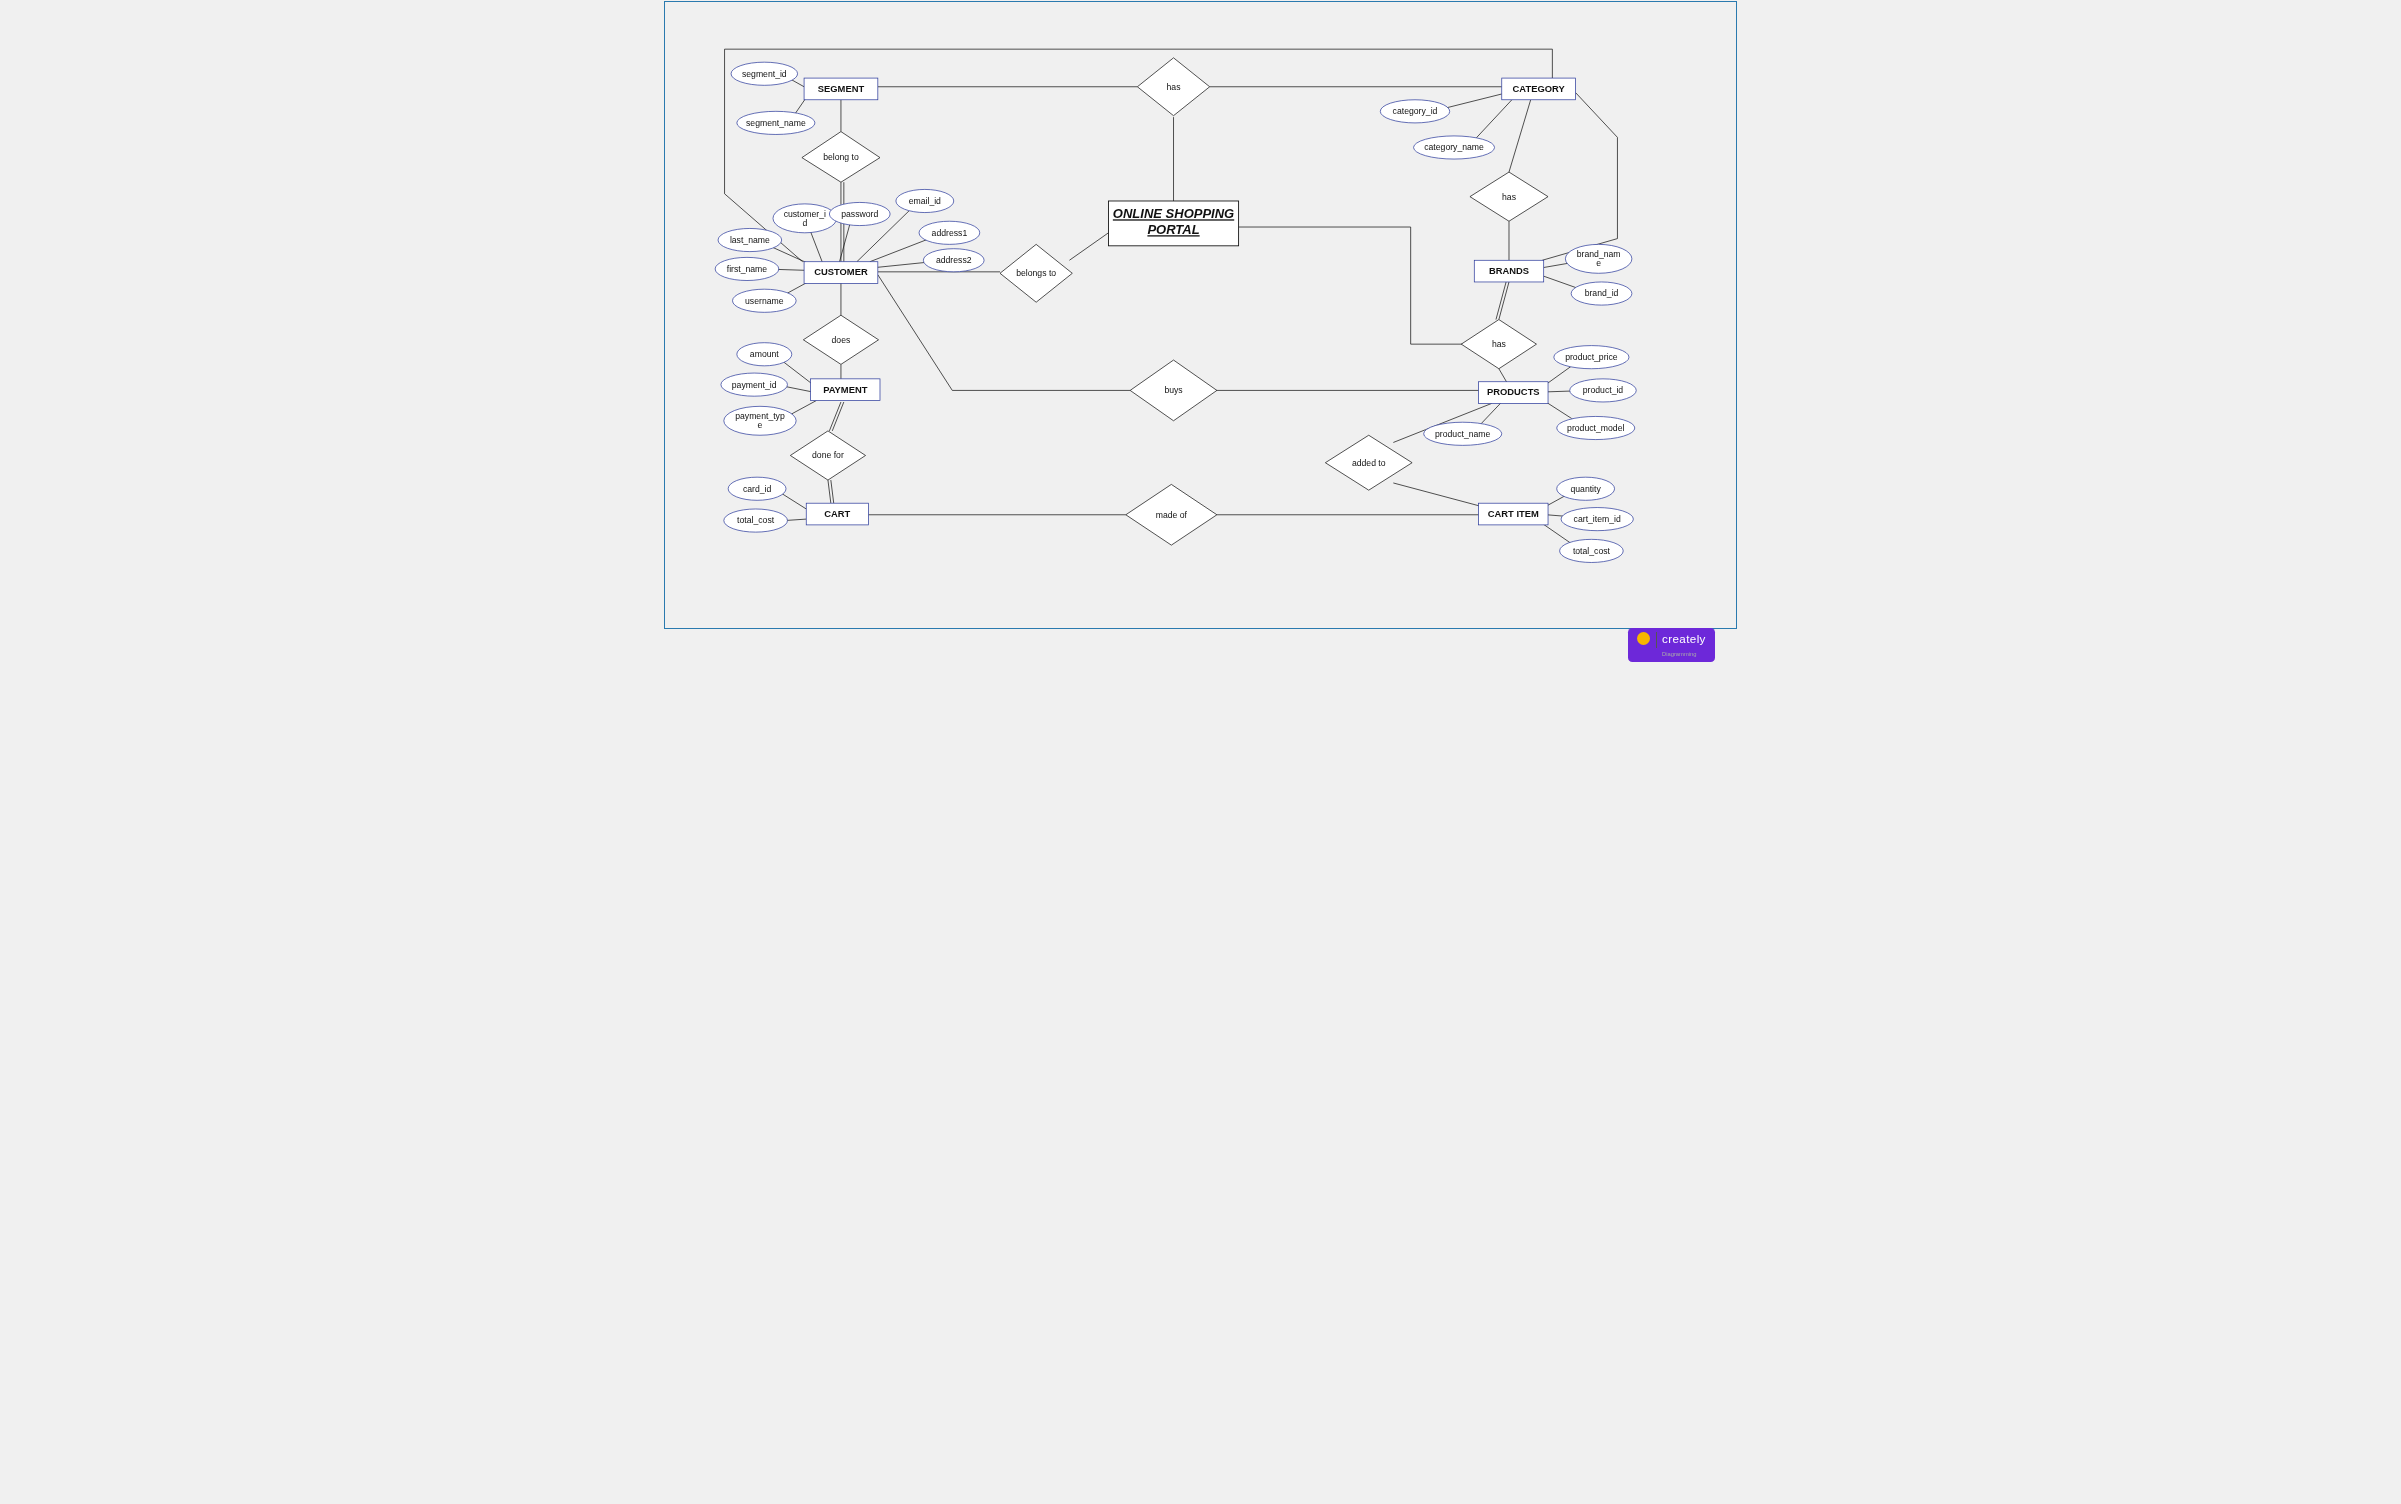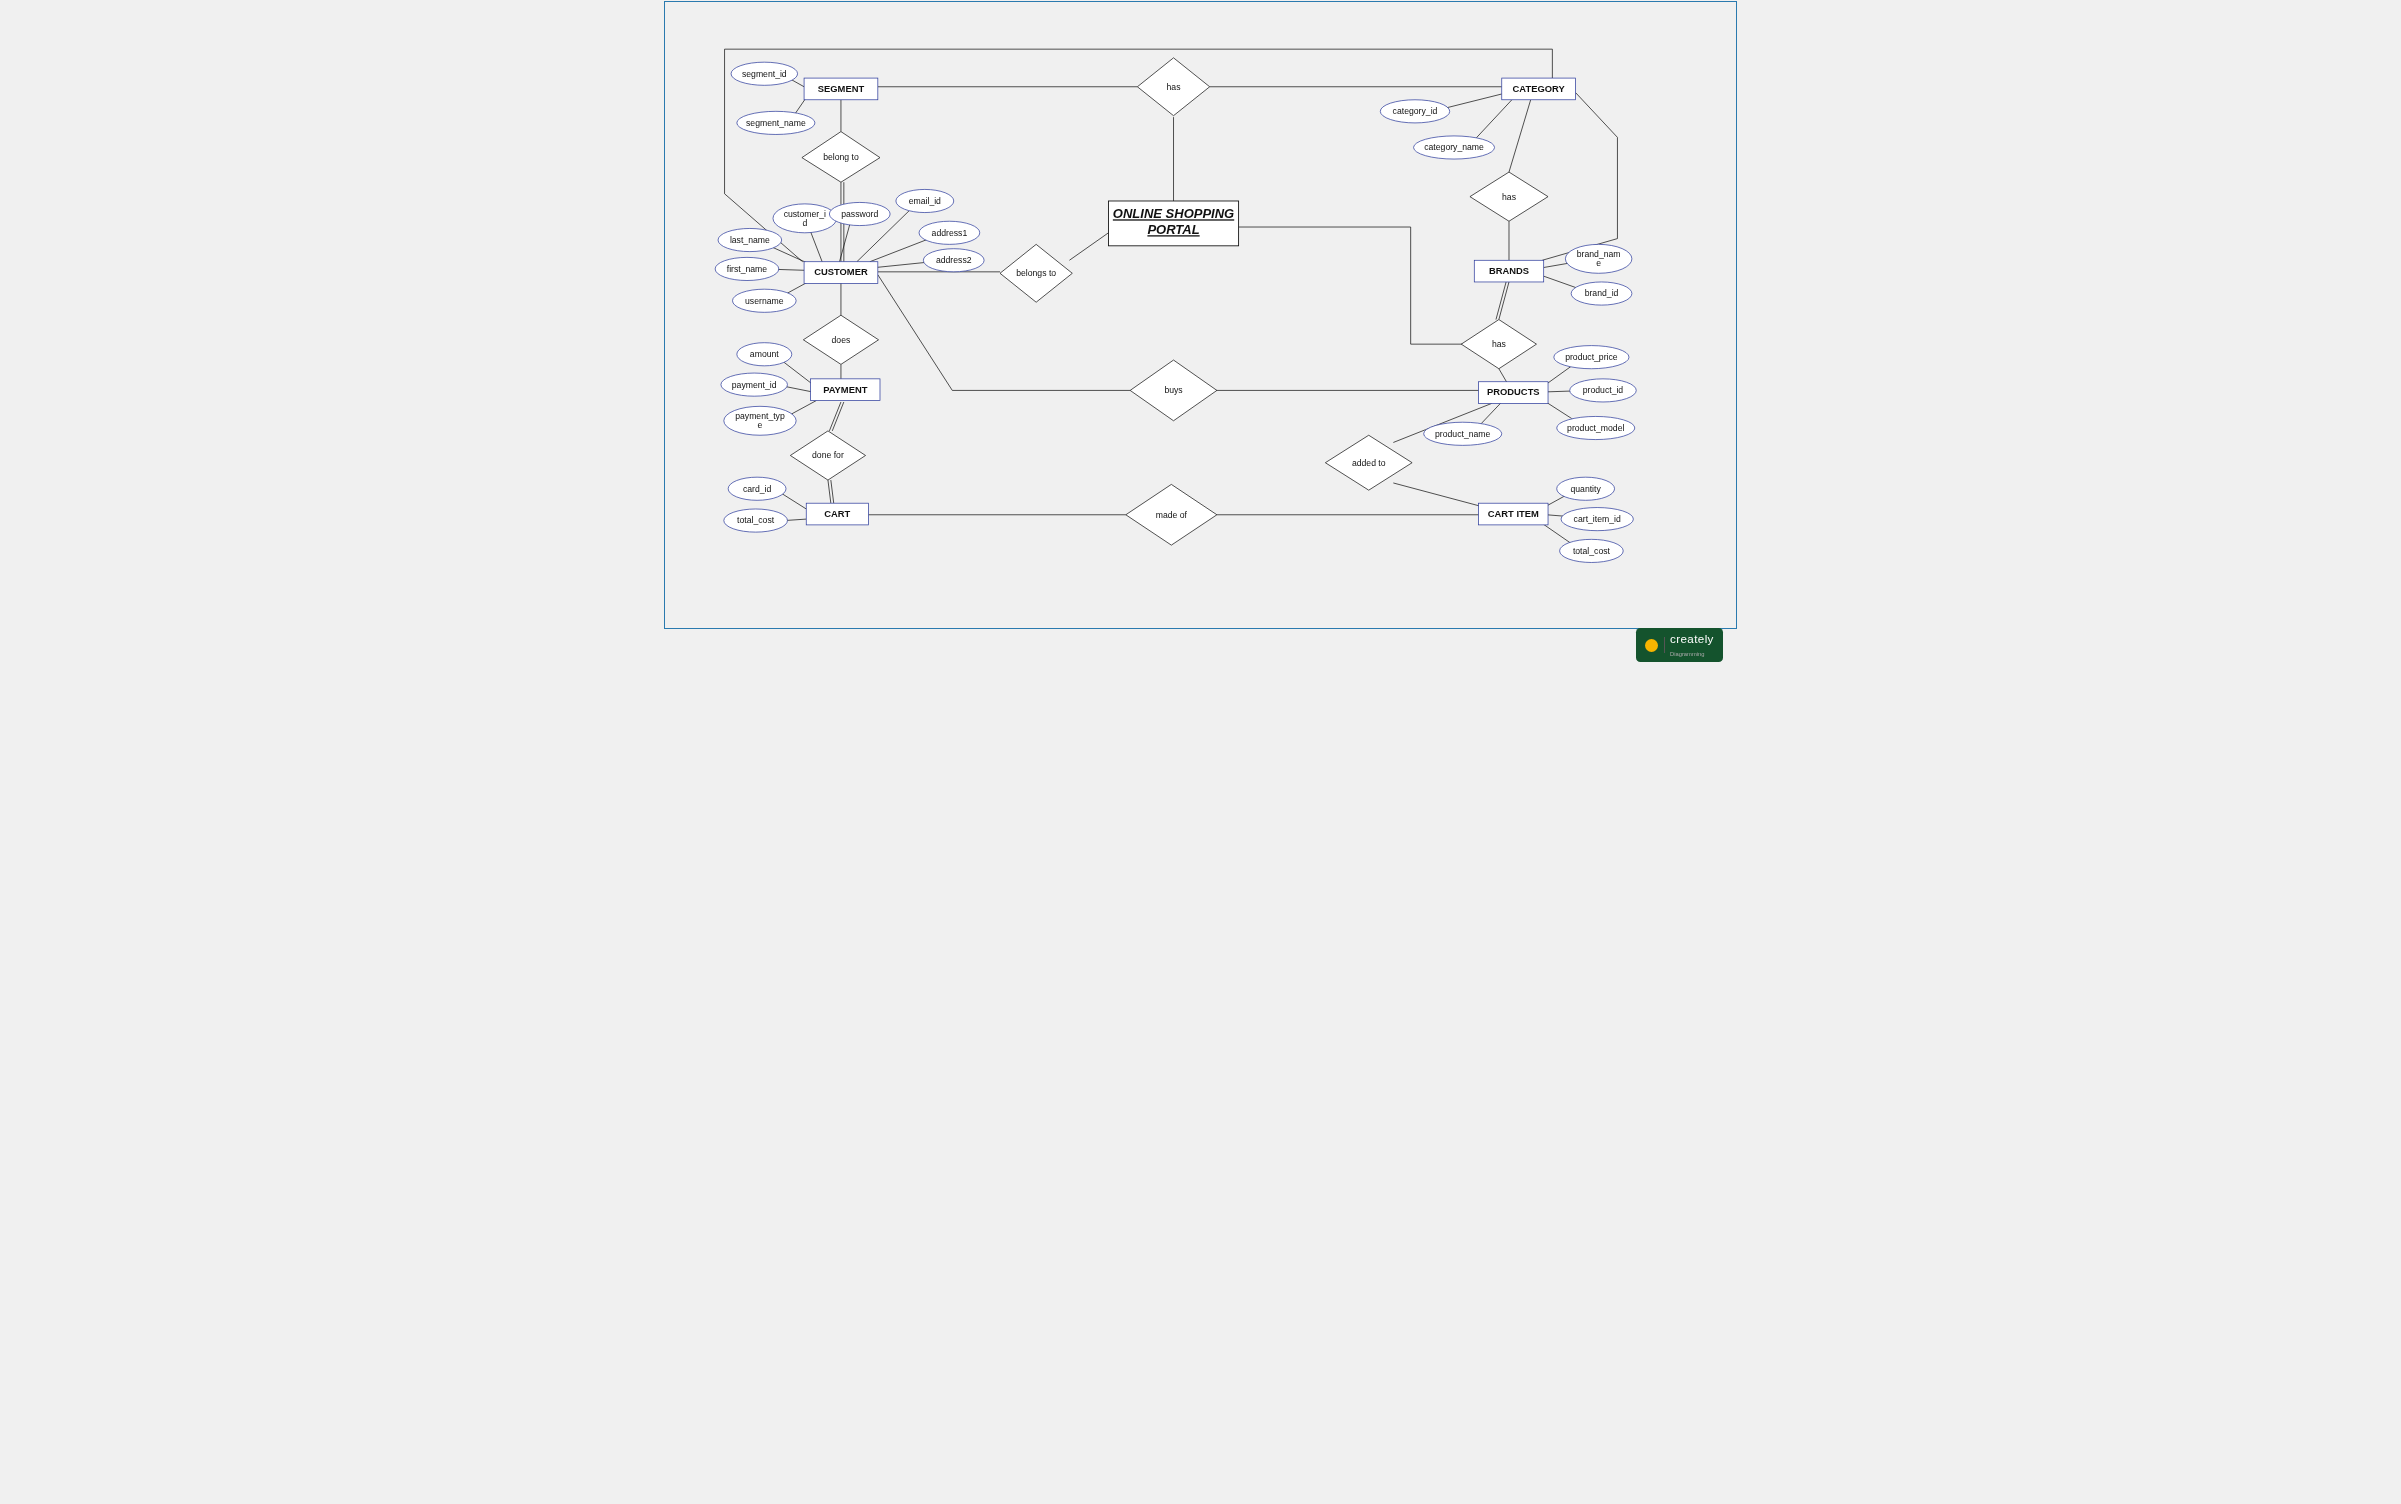--- a/index.html
+++ b/index.html
@@ -8,21 +8,21 @@
   svg{position:absolute;left:0;top:0}
   .ent rect{fill:#fff;stroke:#2b3a9b;stroke-width:1}
   .ent text{font-family:Arial;font-weight:600;font-size:13px;fill:#111}
   .attr ellipse{fill:#fff;stroke:#2b3a9b;stroke-width:1}
   .attr text{font-family:Arial;font-size:12px;fill:#111}
   .rel polygon{fill:#fff;stroke:#111;stroke-width:1}
   .rel text{font-family:Arial;font-size:12px;fill:#111}
   .edge{stroke:#111;stroke-width:1;fill:none}
   .portal rect{fill:#fff;stroke:#111;stroke-width:1.2}
   .portal text{font-family:Arial;font-size:18px;font-weight:700;font-style:italic;text-decoration:underline;fill:#111}
-  .logo{position:absolute;right:16px;bottom:11.6px;background:#14532d;border-radius:4.3px;padding:4.3px 8.7px;display:flex;align-items:center;gap:5.8px;color:#fff;font-family:Arial}
+  .logo{position:absolute;right:24px;bottom:11.6px;background:#6d28d9;border-radius:4.3px;padding:4.3px 8.7px;display:flex;gap:5.8px;color:#fff;font-family:Arial}
   .logo .bulb{width:13px;height:13px;border-radius:50%;background:#f7b500;display:inline-block}
   .logo .sep{width:0.7px;height:16px;background:#555}
   .logo .brand{font-size:11.6px;letter-spacing:0.4px}
   .logo .sub{font-size:5.8px;color:#aaa;margin-top:-1.4px}
 </style>
 </head>
 <body>
 
 <div class="page">
   <div class="frame"></div>

